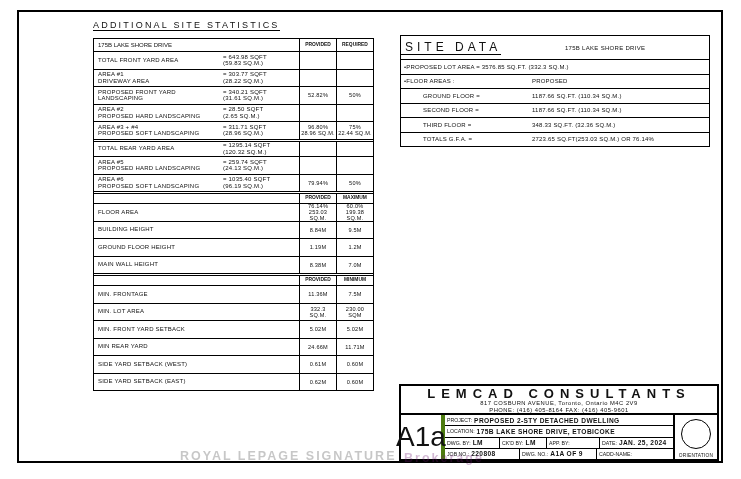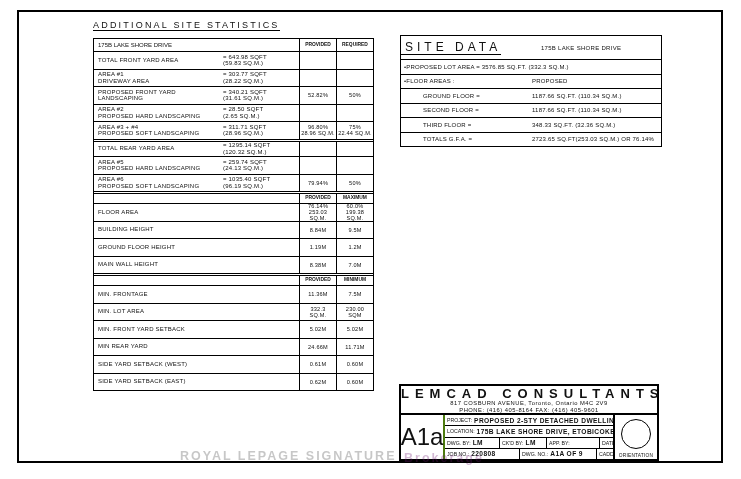--- a/index.html
+++ b/index.html
@@ -18,38 +18,38 @@
   .shead{height:12px;font-size:6px;align-items:stretch;}
   .c1{flex:1;display:flex;align-items:center;padding:1px 2px 1px 4px;box-sizing:border-box;min-width:0;}
   .c1 .lab{flex:1;}
   .c1 .val{width:74px;}
   .c2,.c3{width:37px;border-left:1px solid #000;display:flex;flex-direction:column;justify-content:center;
           align-items:center;text-align:center;box-sizing:border-box;font-size:5.6px;line-height:6.2px;}
   .shead .c1{font-size:6px;}
   .shead .c2,.shead .c3{font-weight:bold;font-size:4.9px;}
 
   
-  .site{position:absolute;left:400px;top:35px;width:262px;border:1.5px solid #000;box-sizing:border-box;background:#fff;z-index:2;}
+  .site{position:absolute;left:400px;top:35px;width:310px;border:1.5px solid #000;box-sizing:border-box;background:#fff;z-index:2;}
   .site-title{display:flex;align-items:center;height:23px;box-sizing:border-box;}
   .site-title .big{font-size:12px;letter-spacing:4px;padding-left:4px;border-bottom:1px solid #000;white-space:nowrap;}
   .site-title .addr{flex:1;text-align:center;font-size:6px;letter-spacing:.3px;}
   .site-row{display:flex;height:14.5px;border-top:1px solid #000;font-size:6px;letter-spacing:.2px;align-items:center;box-sizing:border-box;}
   .site-row .sl{width:131px;padding-left:3px;box-sizing:border-box;}
   .site-row .ind{padding-left:22px;}
   .site-row .sv{flex:1;}
   .site-row .full{padding-left:3px;}
 
   
-  .tb{position:absolute;left:399px;top:384px;width:260px;height:77px;border:2px solid #000;box-sizing:border-box;background:#fff;z-index:3;}
+  .tb{position:absolute;left:399px;top:384px;width:320px;height:77px;border:2px solid #000;box-sizing:border-box;background:#fff;z-index:3;}
   .tb-company{height:29px;border-bottom:2px solid #000;box-sizing:border-box;text-align:center;padding-top:1px;}
   .tb-name{font-size:13px;font-weight:bold;letter-spacing:6px;line-height:13px;white-space:nowrap;}
   .tb-addr,.tb-phone{font-size:5.8px;line-height:6.8px;letter-spacing:.5px;}
   .tb-lower{display:flex;height:44px;}
-  .tb-code{width:44px;border-right:2px solid #4d7c0f;box-sizing:border-box;display:flex;align-items:center;justify-content:center;
-           font-size:24px;line-height:24px;}
+  .tb-code{width:44px;border-right:4px solid #4d7c0f;box-sizing:border-box;display:flex;align-items:center;justify-content:center;
+           font-size:28px;line-height:24px;}
   .tb-fields{flex:1;display:flex;flex-direction:column;min-width:0;}
   .f-row{display:flex;border-bottom:1px solid #000;flex:1;align-items:center;box-sizing:border-box;min-height:0;}
   .f-row:last-child{border-bottom:none;}
   .f-cell{display:flex;align-items:center;height:100%;border-right:1px solid #000;padding:0 2px;box-sizing:border-box;min-width:0;overflow:hidden;}
   .f-cell:last-child{border-right:none;}
   .f-label{font-size:5.2px;margin-right:2px;white-space:nowrap;}
   .f-val{font-size:6.6px;font-weight:bold;letter-spacing:.4px;white-space:nowrap;}
   .w55{width:55px;} .w47{width:47px;} .w53{width:53px;} .w75{width:75px;} .w77{width:77px;} .grow{flex:1;}
   .tb-orient{width:44px;border-left:2px solid #000;box-sizing:border-box;position:relative;}
   .orient-circle{position:absolute;left:6px;top:4px;width:30px;height:30px;border:1.5px solid #000;border-radius:50%;box-sizing:border-box;}

